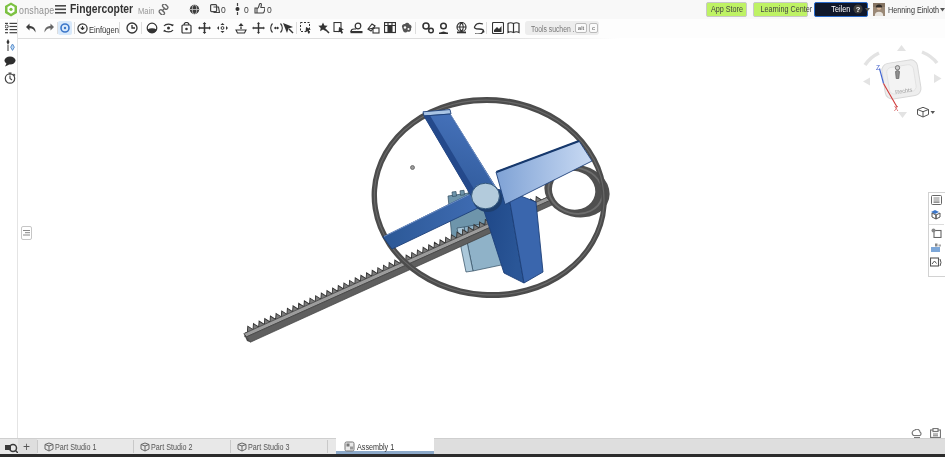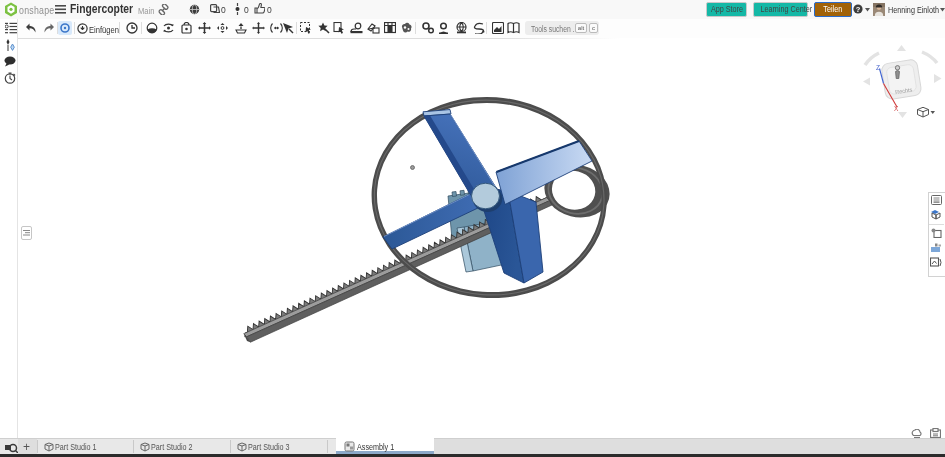--- a/index.html
+++ b/index.html
@@ -4,21 +4,21 @@
 html,body{width:945px;height:457px;overflow:hidden;background:#fff;font-family:"Liberation Sans",sans-serif}
 .abs{position:absolute}
 .cx{transform:scaleX(0.8);transform-origin:0 50%;white-space:nowrap}
 #topbar{position:absolute;left:0;top:0;width:945px;height:19px;background:#f8f8f8}
 #toolbar{position:absolute;left:0;top:19px;width:945px;height:19px;background:#fdfdfd}
 #tbline{position:absolute;left:0;top:38px;width:620px;height:1px;background:linear-gradient(to right,#ddd 0%,#ddd 80%,rgba(221,221,221,0) 100%)}
 #leftstrip{position:absolute;left:0;top:19px;width:18px;height:419px;background:#fff;border-right:1px solid #e4e4e4}
 #tabbar{position:absolute;left:0;top:438px;width:945px;height:16px;background:#e8e8e8;border-top:1px solid #cfcfcf}
 #darkstrip{position:absolute;left:0;top:454px;width:945px;height:3px;background:#2b2b2b}
 .btn .cx{transform-origin:50% 50%}
-.btn{position:absolute;top:2px;height:15px;border:1px solid #c9c9c9;border-radius:2px;background:#14b8a6;color:#444;font-size:9px;line-height:13px;text-align:center;white-space:nowrap}
+.btn{position:absolute;top:2px;height:15px;border:1px solid #c9c9c9;border-radius:2px;background:#bef264;color:#444;font-size:9px;line-height:13px;text-align:center;white-space:nowrap}
 .sep{position:absolute;top:22px;width:1px;height:12px;background:#ddd}
 .tabsep{position:absolute;top:440px;width:1px;height:13px;background:#c9c9c9}
 .tablbl{position:absolute;top:442px;font-size:9px;color:#555}
 </style></head><body>
 
 <div id="topbar"></div>
 <div id="toolbar"></div>
 <div id="tbline"></div>
 <div id="leftstrip"></div>
 <div id="tabbar"></div>
@@ -66,21 +66,21 @@
     <circle cx="2.5" cy="6" r="2" fill="#333"></circle>
   </svg>
 <div class="abs" style="left:244px;top:5px;font-size:8.5px;color:#3a3a3a">0</div>
 <svg class="abs" style="left:254px;top:3px" width="11" height="11" viewBox="0 0 11 11">
     <path d="M1 5 h2 v5 h-2 z M3.5 10 h5 q1.3 0 1.6-1.2 l0.8-3 q0.3-1.3-1-1.3 h-3 l0.5-2.6 q0.2-1.4-1-1.4 q-0.8 0-1 0.8 l-1 3.2 -0.9 1" fill="none" stroke="#444" stroke-width="1.1"></path>
   </svg>
 <div class="abs" style="left:267px;top:5px;font-size:8.5px;color:#3a3a3a">0</div>
 
 <div class="btn" style="left:706px;width:41px"><span class="cx" style="display:inline-block">App Store</span></div>
 <div class="btn" style="left:753px;width:55px"><span class="cx" style="display:inline-block">Learning Center</span></div>
-<div class="btn" style="left:814px;width:38px;background:#a16207;border-color:#2a6bcb;color:#fff"><span class="cx" style="display:inline-block">Teilen</span></div>
+<div class="btn" style="left:814px;width:54px;background:#0f172a;border-color:#2a6bcb;color:#fff"><span class="cx" style="display:inline-block">Teilen</span></div>
 <svg class="abs" style="left:853px;top:4px" width="10" height="10">
     <circle cx="5" cy="5" r="4.6" fill="#3d3d3d"></circle>
     <text x="5" y="8" text-anchor="middle" font-size="7.5" font-weight="bold" fill="#fff" font-family="Liberation Sans">?</text>
   </svg>
 <svg class="abs" style="left:865px;top:8px" width="6" height="4">
     <path d="M0 0 L5 0 L2.5 3.5 Z" fill="#555"></path>
   </svg>
 <svg class="abs" style="left:873px;top:3px" width="12" height="13">
     <rect width="12" height="13" fill="#9a8876"></rect>
     <rect x="0" y="0" width="12" height="4" fill="#857463"></rect>

